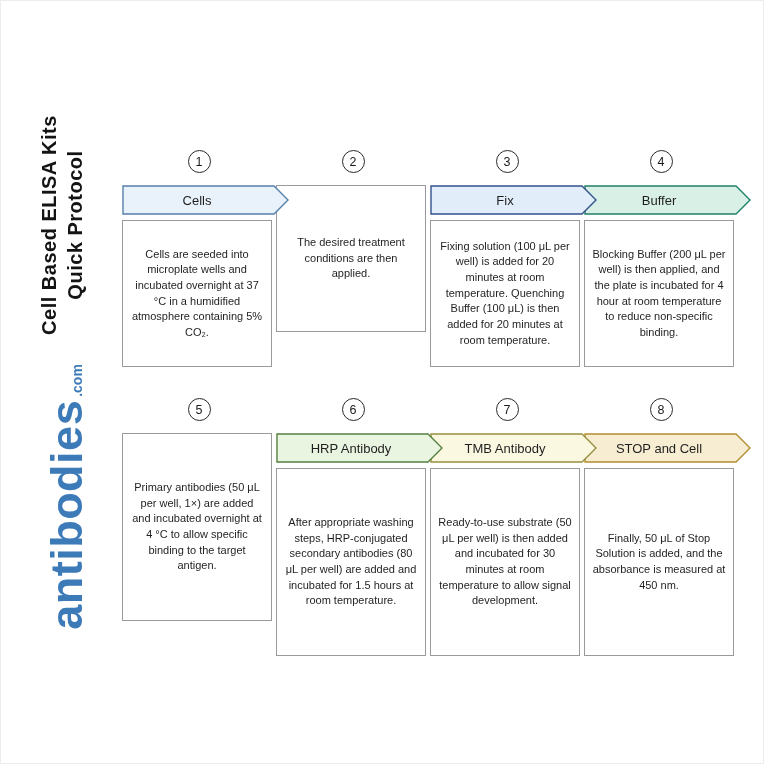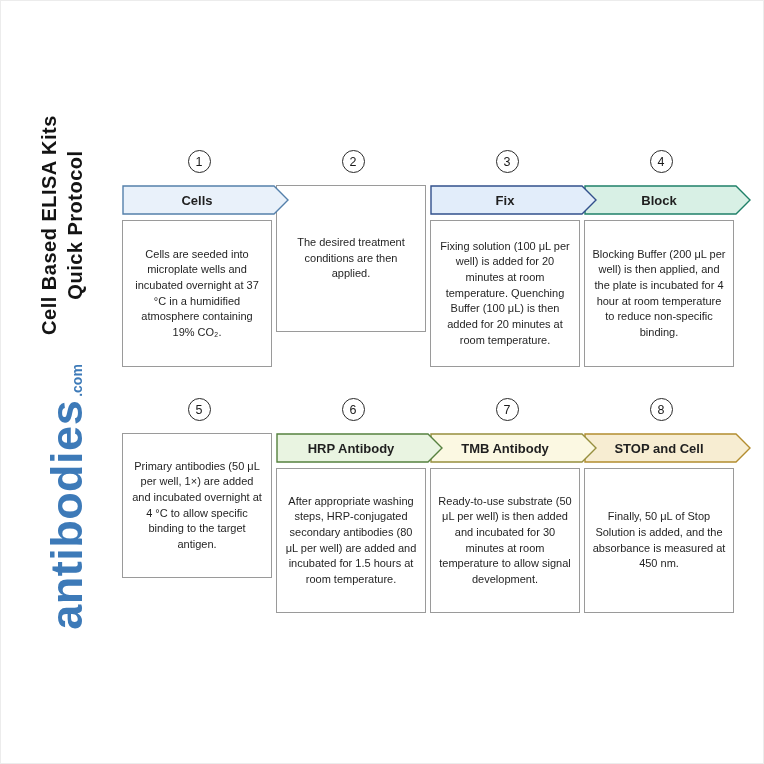--- a/index.html
+++ b/index.html
@@ -30,34 +30,34 @@
   .step { position:relative; width:154px; }
   .row .step:nth-child(1){ z-index:4; }
   .row .step:nth-child(2){ z-index:3; }
   .row .step:nth-child(3){ z-index:2; }
   .row .step:nth-child(4){ z-index:1; }
   .circle {
     width:23px; height:23px; border:1.4px solid #2a2a2a; border-radius:50%;
     margin:0 auto 12px auto; display:flex; align-items:center; justify-content:center;
     font-size:12.5px; color:#1a1a1a; background:#fff;
   }
-  .arrow { position:relative; height:30px;font-weight:bold; }
+  .arrow { position:relative; height:30px; }
   .arrow-svg { position:absolute; left:0; top:0; width:167px; height:30px; display:block; overflow:visible; }
   .arrow-svg path { fill:var(--arrow-fill,#eee); stroke:var(--arrow-stroke,#666); stroke-width:1.4; }
   .arrow-label {
     position:absolute; left:0; top:0; width:150px; height:30px;
     display:flex; align-items:center; justify-content:center;
     font-size:13px; color:#1f1f1f;
   }
   .desc {
     margin-top:5px; width:150px; border:1px solid #9a9a9a; background:#fff;
     display:flex; align-items:center; justify-content:center; padding:8px 7px;
   }
   .row1 .desc { height:147px; }
-  .row2 .desc { height:145px; }
+  .row2 .desc { height:188px; }
   .desc-text { font-size:11px; line-height:1.42; color:#1f1f1f; text-align:center; }
 </style>
 </head>
 <body>
 
 <div class="canvas">
 
   <div class="side-title">
     <div>Cell Based ELISA Kits</div>
     <div>Quick Protocol</div>
@@ -73,21 +73,21 @@
         <div class="circle">
             <span>1</span>
           </div>
         <div class="arrow">
           <svg class="arrow-svg" viewBox="0 0 167 30" aria-hidden="true">
               <path d="M1 1 H152 L166 15 L152 29 H1 Z"></path>
             </svg>
           <span class="arrow-label">Cells</span>
         </div>
         <div class="desc">
-          <p class="desc-text">Cells are seeded into microplate wells and incubated overnight at 37 °C in a humidified atmosphere containing 19% CO₂.</p>
+          <p class="desc-text">Cells are seeded into microplate wells and incubated overnight at 37 °C in a humidified atmosphere containing 5% CO₂.</p>
         </div>
       </div>
 
       <div class="step" style="--arrow-fill: #e4ebf8; --arrow-stroke: #32508c;">
         <div class="circle">
             <span>2</span>
           </div>
         <div class="desc">
           <p class="desc-text">The desired treatment conditions are then applied.</p>
         </div>
@@ -109,21 +109,21 @@
       </div>
 
       <div class="step" style="--arrow-fill: #d8f0e5; --arrow-stroke: #1f8068;">
         <div class="circle">
             <span>4</span>
           </div>
         <div class="arrow">
           <svg class="arrow-svg" viewBox="0 0 167 30" aria-hidden="true">
               <path d="M1 1 H152 L166 15 L152 29 H1 Z"></path>
             </svg>
-          <span class="arrow-label">Block</span>
+          <span class="arrow-label">Buffer</span>
         </div>
         <div class="desc">
           <p class="desc-text">Blocking Buffer (200 μL per well) is then applied, and the plate is incubated for 4 hour at room temperature to reduce non-specific binding.</p>
         </div>
       </div>
 
     </div>
 
     <div class="row row2">
 

